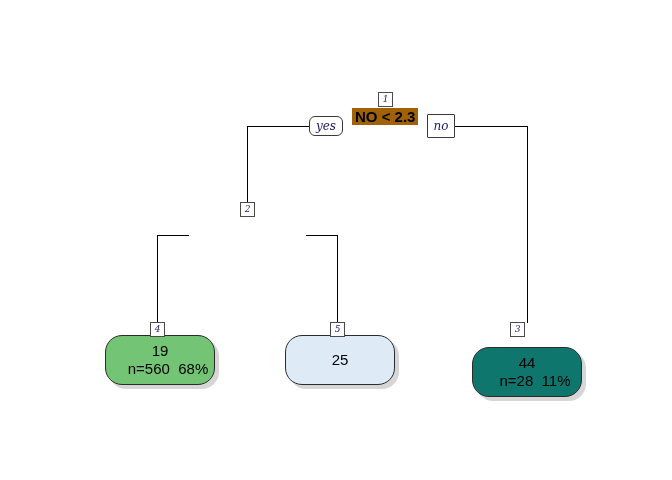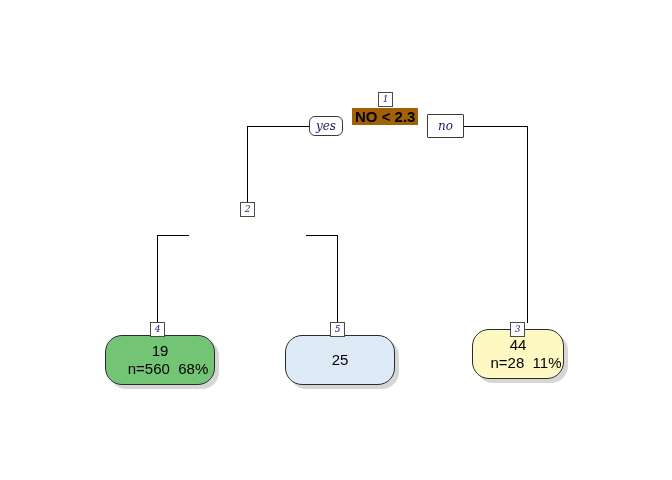--- a/index.html
+++ b/index.html
@@ -112,21 +112,21 @@
   <div class="node-badge" style="left:378px; top:92px;">1</div>
 
   <div class="split-label" style="left:352px; top:108px;">NO &lt; 2.3</div>
 
   <div class="line-h" style="left:247px; top:126px; width:63px;"></div>
 
   <div class="line-v" style="left:247px; top:126px; height:77px;"></div>
 
   <div class="edge-label yes" style="left:309px; top:116px; width:34px; height:20px; line-height:18px;">yes</div>
 
-  <div class="edge-label no" style="left:427px; top:114px; width:37px; height:24px; line-height:22px;">no</div>
+  <div class="edge-label no" style="left:427px; top:114px; width:28px; height:24px; line-height:22px;">no</div>
 
   <div class="line-h" style="left:453px; top:126px; width:74px;"></div>
   <div class="line-v" style="left:527px; top:126px; height:197px;"></div>
 
   <div class="node-badge" style="left:240px; top:202px;">2</div>
 
 
   <div class="line-h" style="left:157px; top:235px; width:32px;"></div>
   <div class="line-v" style="left:157px; top:235px; height:88px;"></div>
 
@@ -139,18 +139,18 @@
 
   <div class="leaf" style="left:105px; top:335px; width:110px; height:50px; background:#74C476;">
     <div class="leaf-line1">19</div>
     <div class="leaf-line2">n=560  68%</div>
   </div>
 
   <div class="leaf" style="left:285px; top:335px; width:110px; height:50px; background:#DEEBF7;">
     <div class="leaf-line1">25</div>
   </div>
 
-  <div class="leaf" style="left:472px; top:329px; width:92px; height:50px; background:#fef9c3;">
+  <div class="leaf" style="left:472px; top:347px; width:110px; height:50px; background:#0f766e;">
     <div class="leaf-line1">44</div>
     <div class="leaf-line2">n=28  11%</div>
   </div>
 
 </div>
 
 </body></html>

